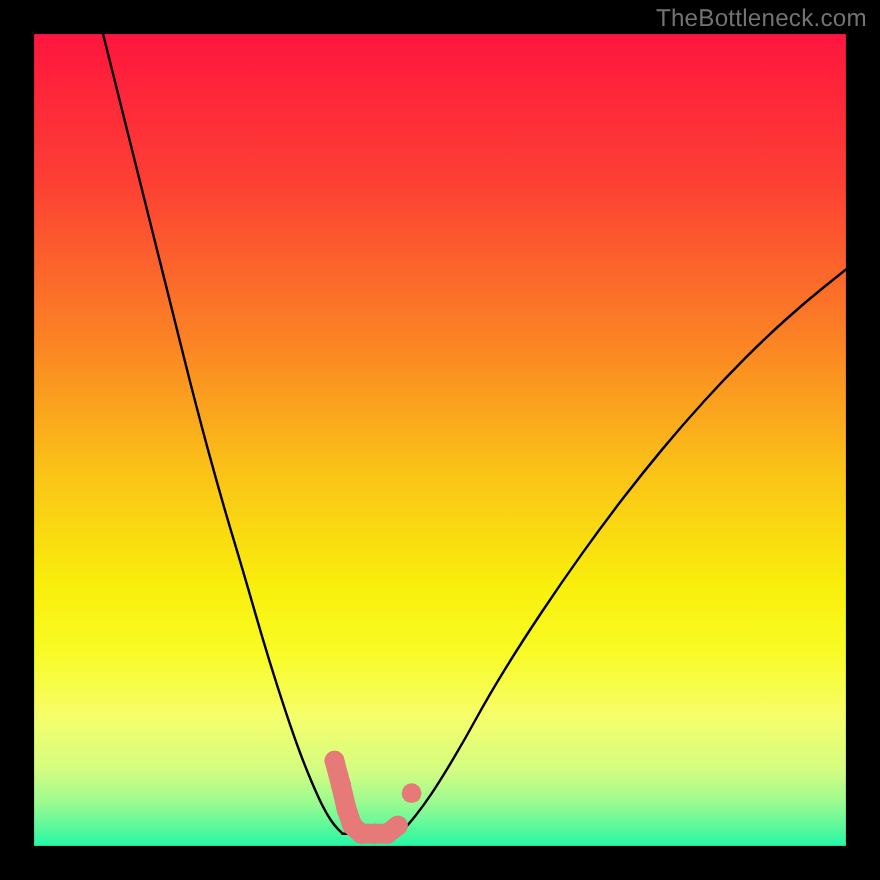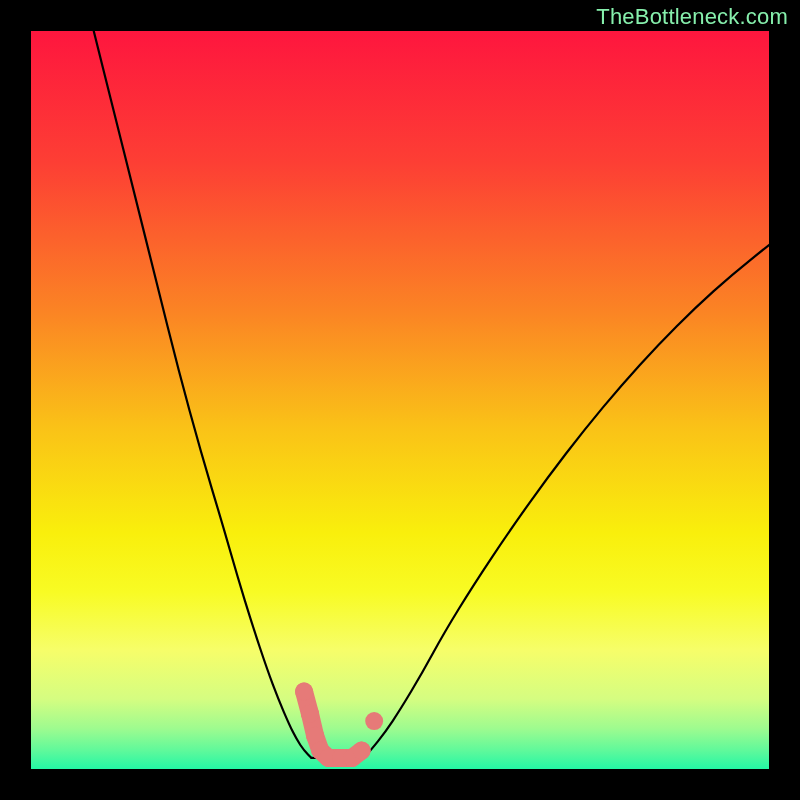--- a/index.html
+++ b/index.html
@@ -14,21 +14,21 @@
   .frame {
     position: relative;
     width: 800px;
     height: 800px;
     background: #000000;
   }
   .watermark {
     position: absolute;
     top: 4px;
     right: 12px;
-    color: #86efac;
+    color: #737373;
     font-size: 22px;
     font-weight: 400;
     letter-spacing: 0.2px;
     z-index: 5;
   }
   .plot-wrap {
     position: absolute;
     left: 31px;
     top: 31px;
     width: 738px;

